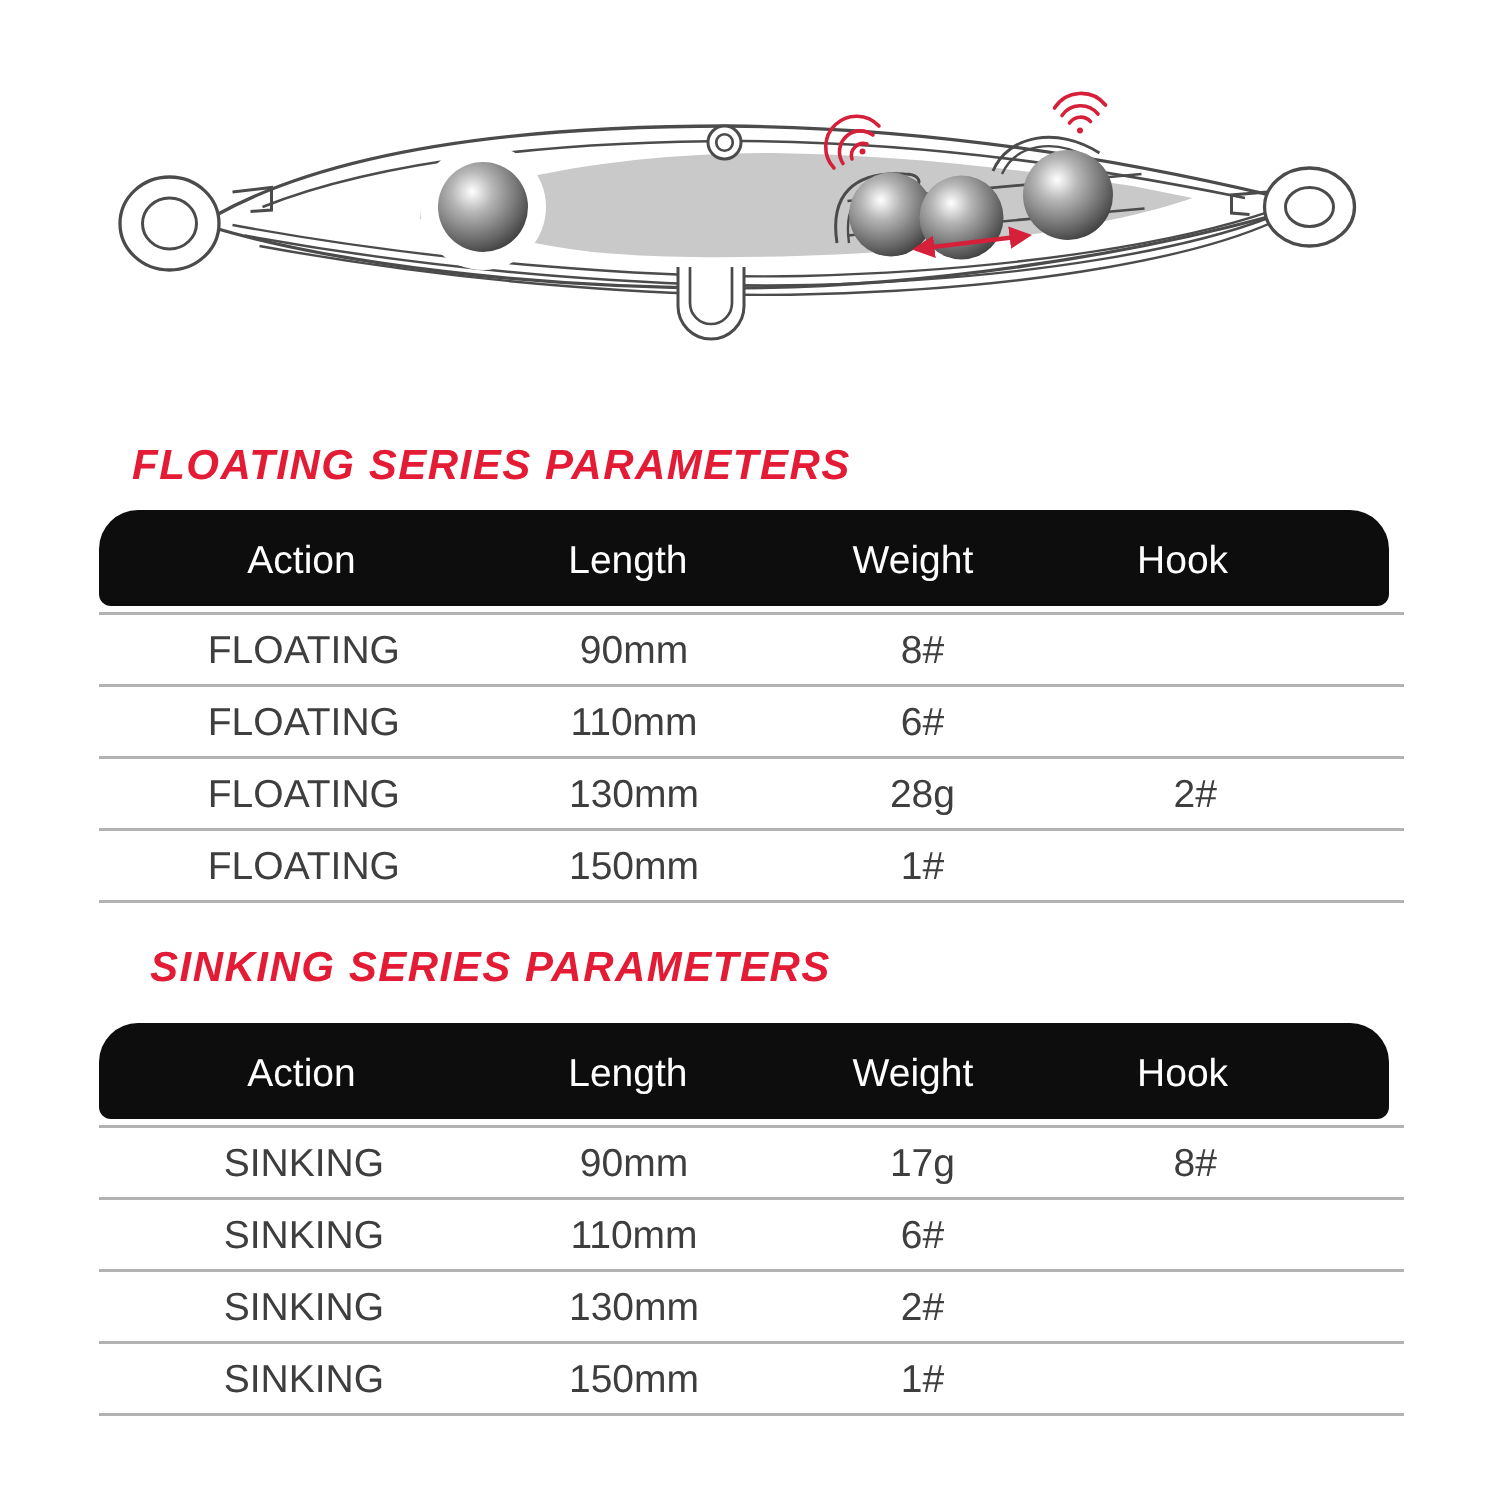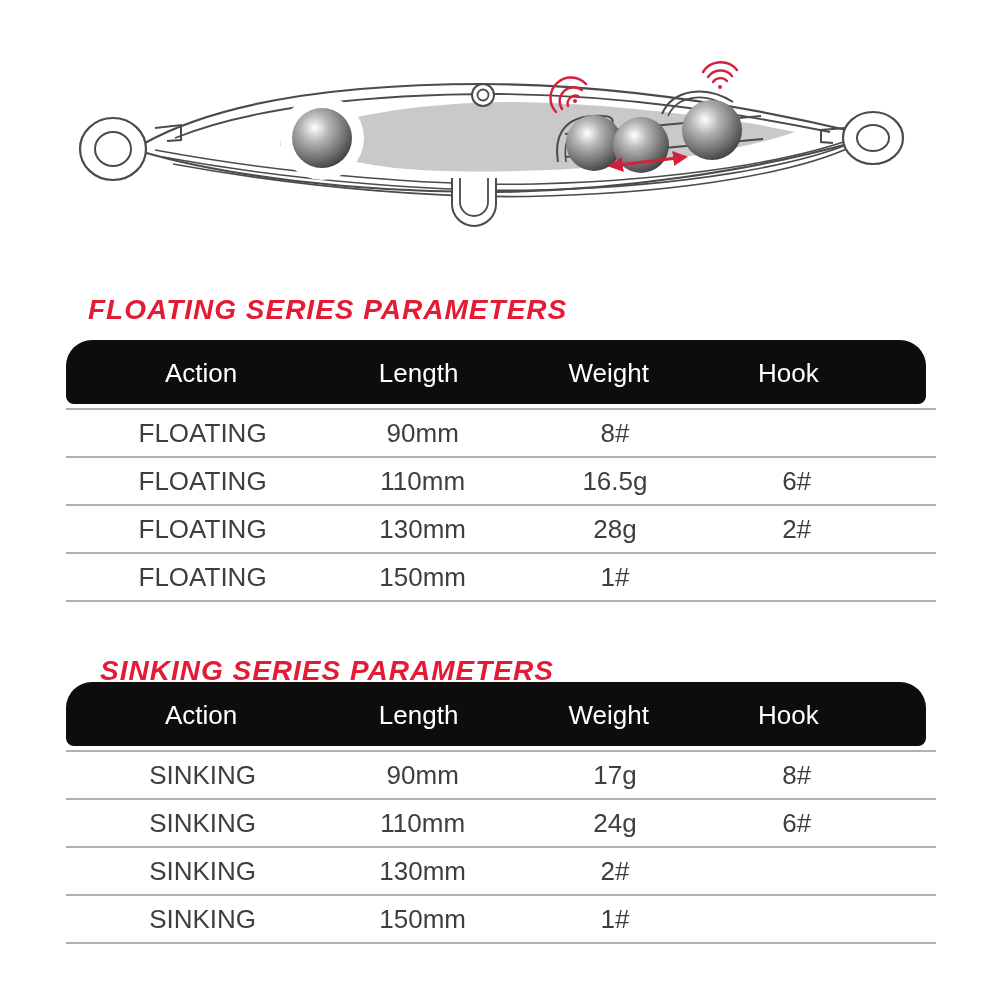--- a/index.html
+++ b/index.html
@@ -9,21 +9,21 @@
   }
   .diagram { position:absolute; left:55px; top:58px; }
 
   .section-title {
     position:absolute;
     font-style:italic; font-weight:bold;
     font-size:28px; letter-spacing:1px;
     color:#e31b35; white-space:nowrap;
   }
   #floating-title { left:88px; top:294px; }
-  #sinking-title  { left:100px; top:655px; }
+  #sinking-title  { left:100px; top:629px; }
 
   .spec-table { position:absolute; left:66px; width:870px; }
   #floating-table { top:340px; }
   #sinking-table  { top:682px; }
 
   .thead {
     width:860px; height:64px;
     background:#0d0d0d;
     border-radius:26px 26px 8px 8px;
     display:grid;
@@ -132,21 +132,20 @@
     <div class="rows">
         <div class="trow">
           <div class="td">FLOATING</div>
           <div class="td">90mm</div>
           <div class="td">8#</div>
           <div class="td"></div>
         </div>
         <div class="trow">
           <div class="td">FLOATING</div>
           <div class="td">110mm</div>
-          <div class="td">16.5g</div>
           <div class="td">6#</div>
           <div class="td"></div>
         </div>
         <div class="trow">
           <div class="td">FLOATING</div>
           <div class="td">130mm</div>
           <div class="td">28g</div>
           <div class="td">2#</div>
           <div class="td"></div>
         </div>
@@ -174,21 +173,20 @@
         <div class="trow">
           <div class="td">SINKING</div>
           <div class="td">90mm</div>
           <div class="td">17g</div>
           <div class="td">8#</div>
           <div class="td"></div>
         </div>
         <div class="trow">
           <div class="td">SINKING</div>
           <div class="td">110mm</div>
-          <div class="td">24g</div>
           <div class="td">6#</div>
           <div class="td"></div>
         </div>
         <div class="trow">
           <div class="td">SINKING</div>
           <div class="td">130mm</div>
           <div class="td">2#</div>
           <div class="td"></div>
         </div>
         <div class="trow">

